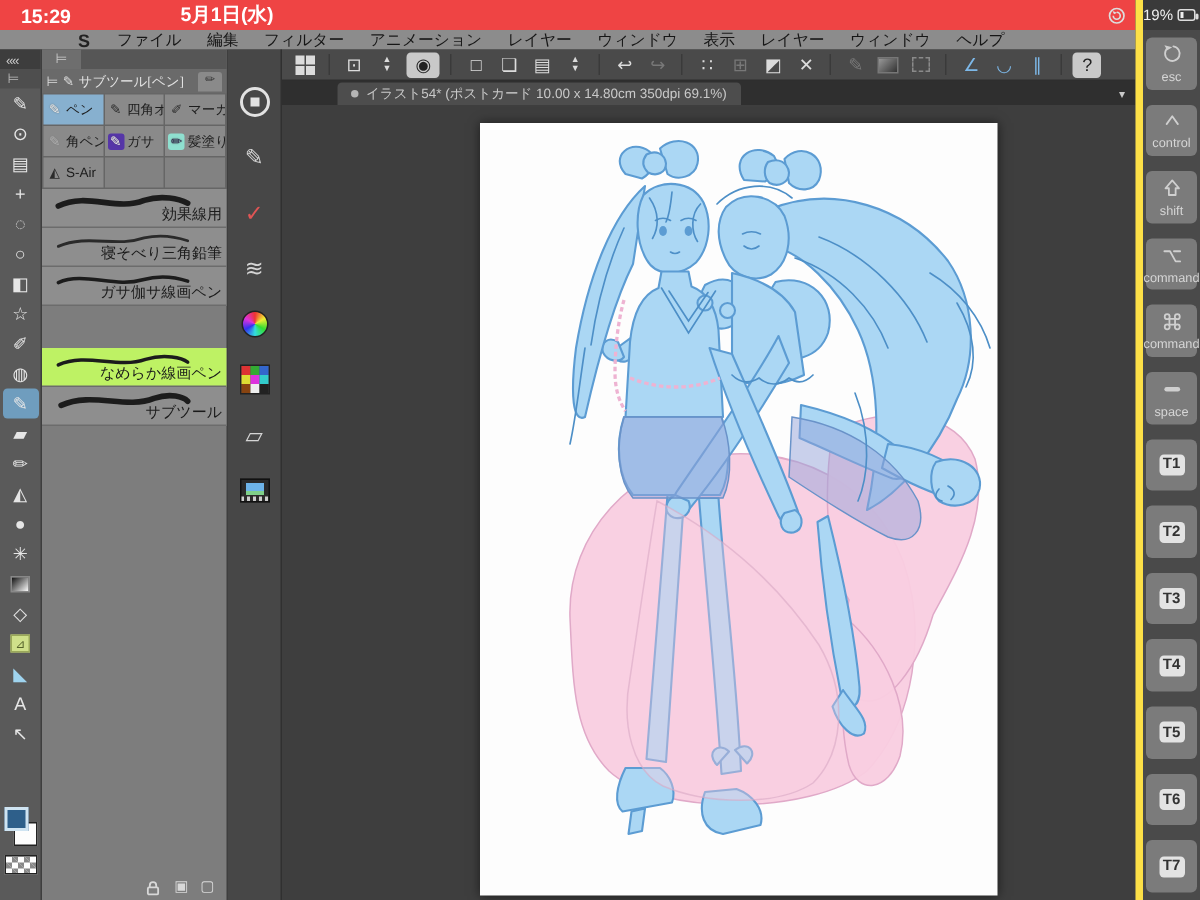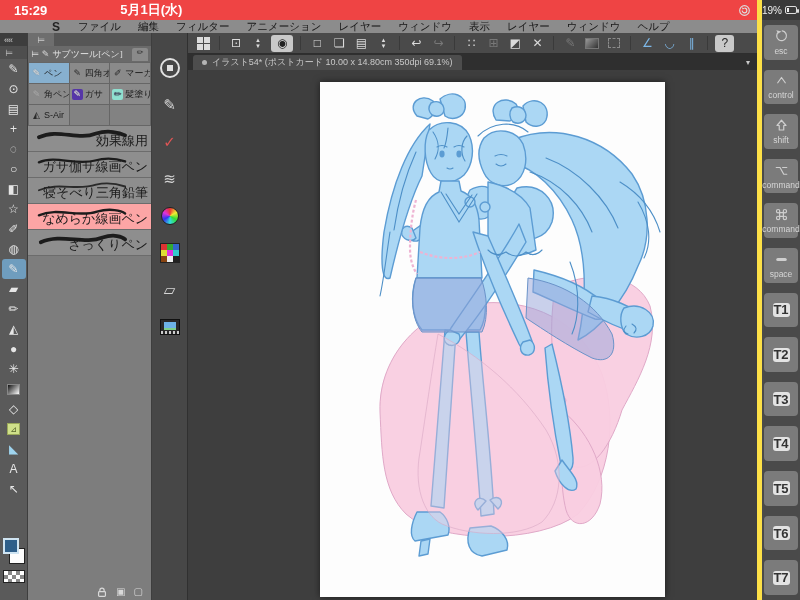--- a/index.html
+++ b/index.html
@@ -22,21 +22,21 @@
   .battrow { height:20px; background:#3a3a3a; display:flex; align-items:center; justify-content:flex-end;
     color:#eee; font-size:10px; padding-right:3px; gap:3px; }
   .battery { width:16px; height:8px; border:1px solid #ddd; border-radius:2px; position:relative; }
   .battery:after { content:""; position:absolute; right:-3px; top:2px; width:2px; height:4px; background:#ddd; border-radius:1px; }
   .battery .fill { position:absolute; left:1px; top:1px; bottom:1px; width:20%; background:#eee; }
   .key { flex:1; margin:5px 2px; background:#7b7b7b; border-radius:4px; display:flex;
     flex-direction:column; align-items:center; justify-content:center; gap:2px; cursor:pointer; }
   .key svg { width:15px; height:15px; stroke:#cfcfcf; fill:none; stroke-width:1.6; stroke-linecap:round; stroke-linejoin:round; }
   .key .klabel { font-size:8.5px; color:#d6d6d6; }
   .key .tchip { width:17px; height:14px; background:#e3e3e3; border-radius:3px; color:#333;
-    font-size:13px; font-weight:bold; display:flex; align-items:center; justify-content:center; }
+    font-size:10px; font-weight:bold; display:flex; align-items:center; justify-content:center; }
 
   
   .menubar { position:absolute; left:0; top:20px; width:757px; height:13px; background:#8c8c8c;
     display:flex; align-items:center; font-size:10.5px; color:#161616; }
   .menubar .logo { margin-left:52px; margin-right:18px; font-weight:bold; color:#222; font-size:12px; line-height:12px; transform:scaleX(-1); }
   .menubar .mitem { margin-right:17px; white-space:nowrap; cursor:pointer; }
 
   
   .toolcol { position:absolute; left:0; top:33px; width:28px; height:567px; background:#5a5a5a;
     border-right:1px solid #3e3e3e; display:flex; flex-direction:column; align-items:center; }
@@ -78,23 +78,23 @@
   .gcell.sel { background:#87b0cf; }
   .gcell.empty { background:#828282; cursor:default; }
   .gico { flex:0 0 auto; width:11px; height:11px; display:flex; align-items:center; justify-content:center;
     font-size:9px; color:#f2f2f2; text-shadow:0 0 1px #555; }
   .gico.purple { background:#5636a8; border-radius:2px; }
   .gico.teal { background:#8fe0d0; border-radius:2px; color:#335; }
   .gico.faint { opacity:.35; }
   .gico.dark { color:#2b2b2b; text-shadow:none; }
   .brushlist { display:flex; flex-direction:column; }
   .bitem { position:relative; height:26px; background:#8e8e8e; border-bottom:1px solid #6c6c6c; cursor:pointer; }
-  .bitem.sel { background:#fca5a5; }
+  .bitem.sel { background:#bef264;margin-top:28px; }
   .bitem svg { position:absolute; left:4px; top:1px; width:100px; height:15px; }
-  .bname { position:absolute; right:3px; bottom:1px; font-size:13px; color:#1a1a1a; white-space:nowrap; }
+  .bname { position:absolute; right:3px; bottom:1px; font-size:10px; color:#1a1a1a; white-space:nowrap; }
   .panel-fill { flex:1; }
   .pfooter { height:17px; display:flex; align-items:center; justify-content:flex-end; gap:8px; padding-right:8px; }
   .pfooter .fico { color:#d8d8d8; font-size:10px; cursor:pointer; }
   .pfooter svg { width:12px; height:12px; stroke:#d8d8d8; fill:none; stroke-width:1.4; }
 
   
   .dockstrip { position:absolute; left:152px; top:33px; width:36px; height:567px; background:#474747;
     border-right:1px solid #303030; display:flex; flex-direction:column; align-items:center; padding-top:24px; gap:15px; }
   .dicon { width:22px; height:22px; display:flex; align-items:center; justify-content:center;
     color:#d5d5d5; font-size:15px; cursor:pointer; }
@@ -121,21 +121,21 @@
   .tbtn.blue { color:#7db8e8; }
   .tsep { width:1px; height:14px; background:#3a3a3a; margin:0 3px; }
   .grid4 { display:grid; grid-template-columns:6px 6px; gap:1px; }
   .grid4 i { width:6px; height:6px; background:#dcdcdc; display:block; }
   .stepper { display:flex; flex-direction:column; font-size:6px; line-height:6px; color:#dcdcdc; }
   .gradico { width:14px; height:11px; background:linear-gradient(135deg,#999,#333); border:1px solid #777; }
   .dashbox { width:12px; height:10px; border:1px dashed #8a8a8a; }
 
   
   .tabbar { position:absolute; left:188px; top:54px; width:569px; height:16px; background:#2f2f2f;
-    display:flex; align-items:flex-end; }
+    display:flex; align-items:flex-end;padding-left:32px; }
   .dtab { margin-left:5px; height:15px; background:#4d4d4d; border-radius:3px 3px 0 0; color:#c9c9c9;
     font-size:9px; display:flex; align-items:center; gap:5px; padding:0 9px; cursor:pointer; white-space:nowrap; }
   .dtab .dot { width:5px; height:5px; border-radius:50%; background:#b5b5b5; }
   .tabbar .tspacer { flex:1; }
   .tablist-btn { color:#c9c9c9; font-size:8px; margin:0 7px 3px 0; cursor:pointer; }
 
   
   .canvas { position:absolute; left:188px; top:70px; width:569px; height:530px; background:#3e3e3e; }
   .page { position:absolute; left:132px; top:12px; width:345px; height:515px; background:#fdfdfd;
     box-shadow:0 0 7px rgba(0,0,0,.55); }
@@ -298,41 +298,41 @@
     </div>
     <div class="brushlist">
       <div class="bitem">
         <svg viewBox="0 0 100 16">
             <path d="M4,11 C25,1 45,15 65,7 C78,3 90,6 96,9" stroke="#1c1c1c" fill="none" stroke-width="4" stroke-linecap="round"></path>
           </svg>
         <span class="bname">効果線用</span>
       </div>
       <div class="bitem">
         <svg viewBox="0 0 100 16">
+            <path d="M4,12 C25,3 45,13 65,6 C78,3 90,6 96,8" stroke="#2a2a2a" fill="none" stroke-width="2" stroke-linecap="round"></path>
+          </svg>
+        <span class="bname">寝そべり三角鉛筆</span>
+      </div>
+      <div class="bitem">
+        <svg viewBox="0 0 100 16">
             <path d="M4,10 C22,2 44,14 64,8 C78,4 90,7 96,9" stroke="#1c1c1c" fill="none" stroke-width="2.5" stroke-linecap="round"></path>
           </svg>
         <span class="bname">ガサ伽サ線画ペン</span>
-      </div>
-      <div class="bitem">
-        <svg viewBox="0 0 100 16">
-            <path d="M4,12 C25,3 45,13 65,6 C78,3 90,6 96,8" stroke="#2a2a2a" fill="none" stroke-width="2" stroke-linecap="round"></path>
-          </svg>
-        <span class="bname">寝そべり三角鉛筆</span>
       </div>
       <div class="bitem sel">
         <svg viewBox="0 0 100 16">
             <path d="M4,11 C24,2 46,14 66,7 C80,3 92,6 96,9" stroke="#1c1c1c" fill="none" stroke-width="2.5" stroke-linecap="round"></path>
           </svg>
         <span class="bname">なめらか線画ペン</span>
       </div>
       <div class="bitem">
         <svg viewBox="0 0 100 16">
             <path d="M6,12 C28,2 52,15 72,7 C84,3 93,6 96,9" stroke="#1c1c1c" fill="none" stroke-width="4" stroke-linecap="round"></path>
           </svg>
-        <span class="bname">ざっくりペン</span>
+        <span class="bname">サブツール</span>
       </div>
     </div>
     <div class="panel-fill"></div>
     <div class="pfooter">
       <svg viewBox="0 0 14 14">
           <rect x="3" y="6.5" width="8" height="5.5" rx="1"></rect>
           <path d="M4.5,6.5 V5 a2.5,2.5 0 0 1 5,0 V6.5"></path>
         </svg>
       <span class="fico">▣</span>
       <span class="fico">▢</span>

